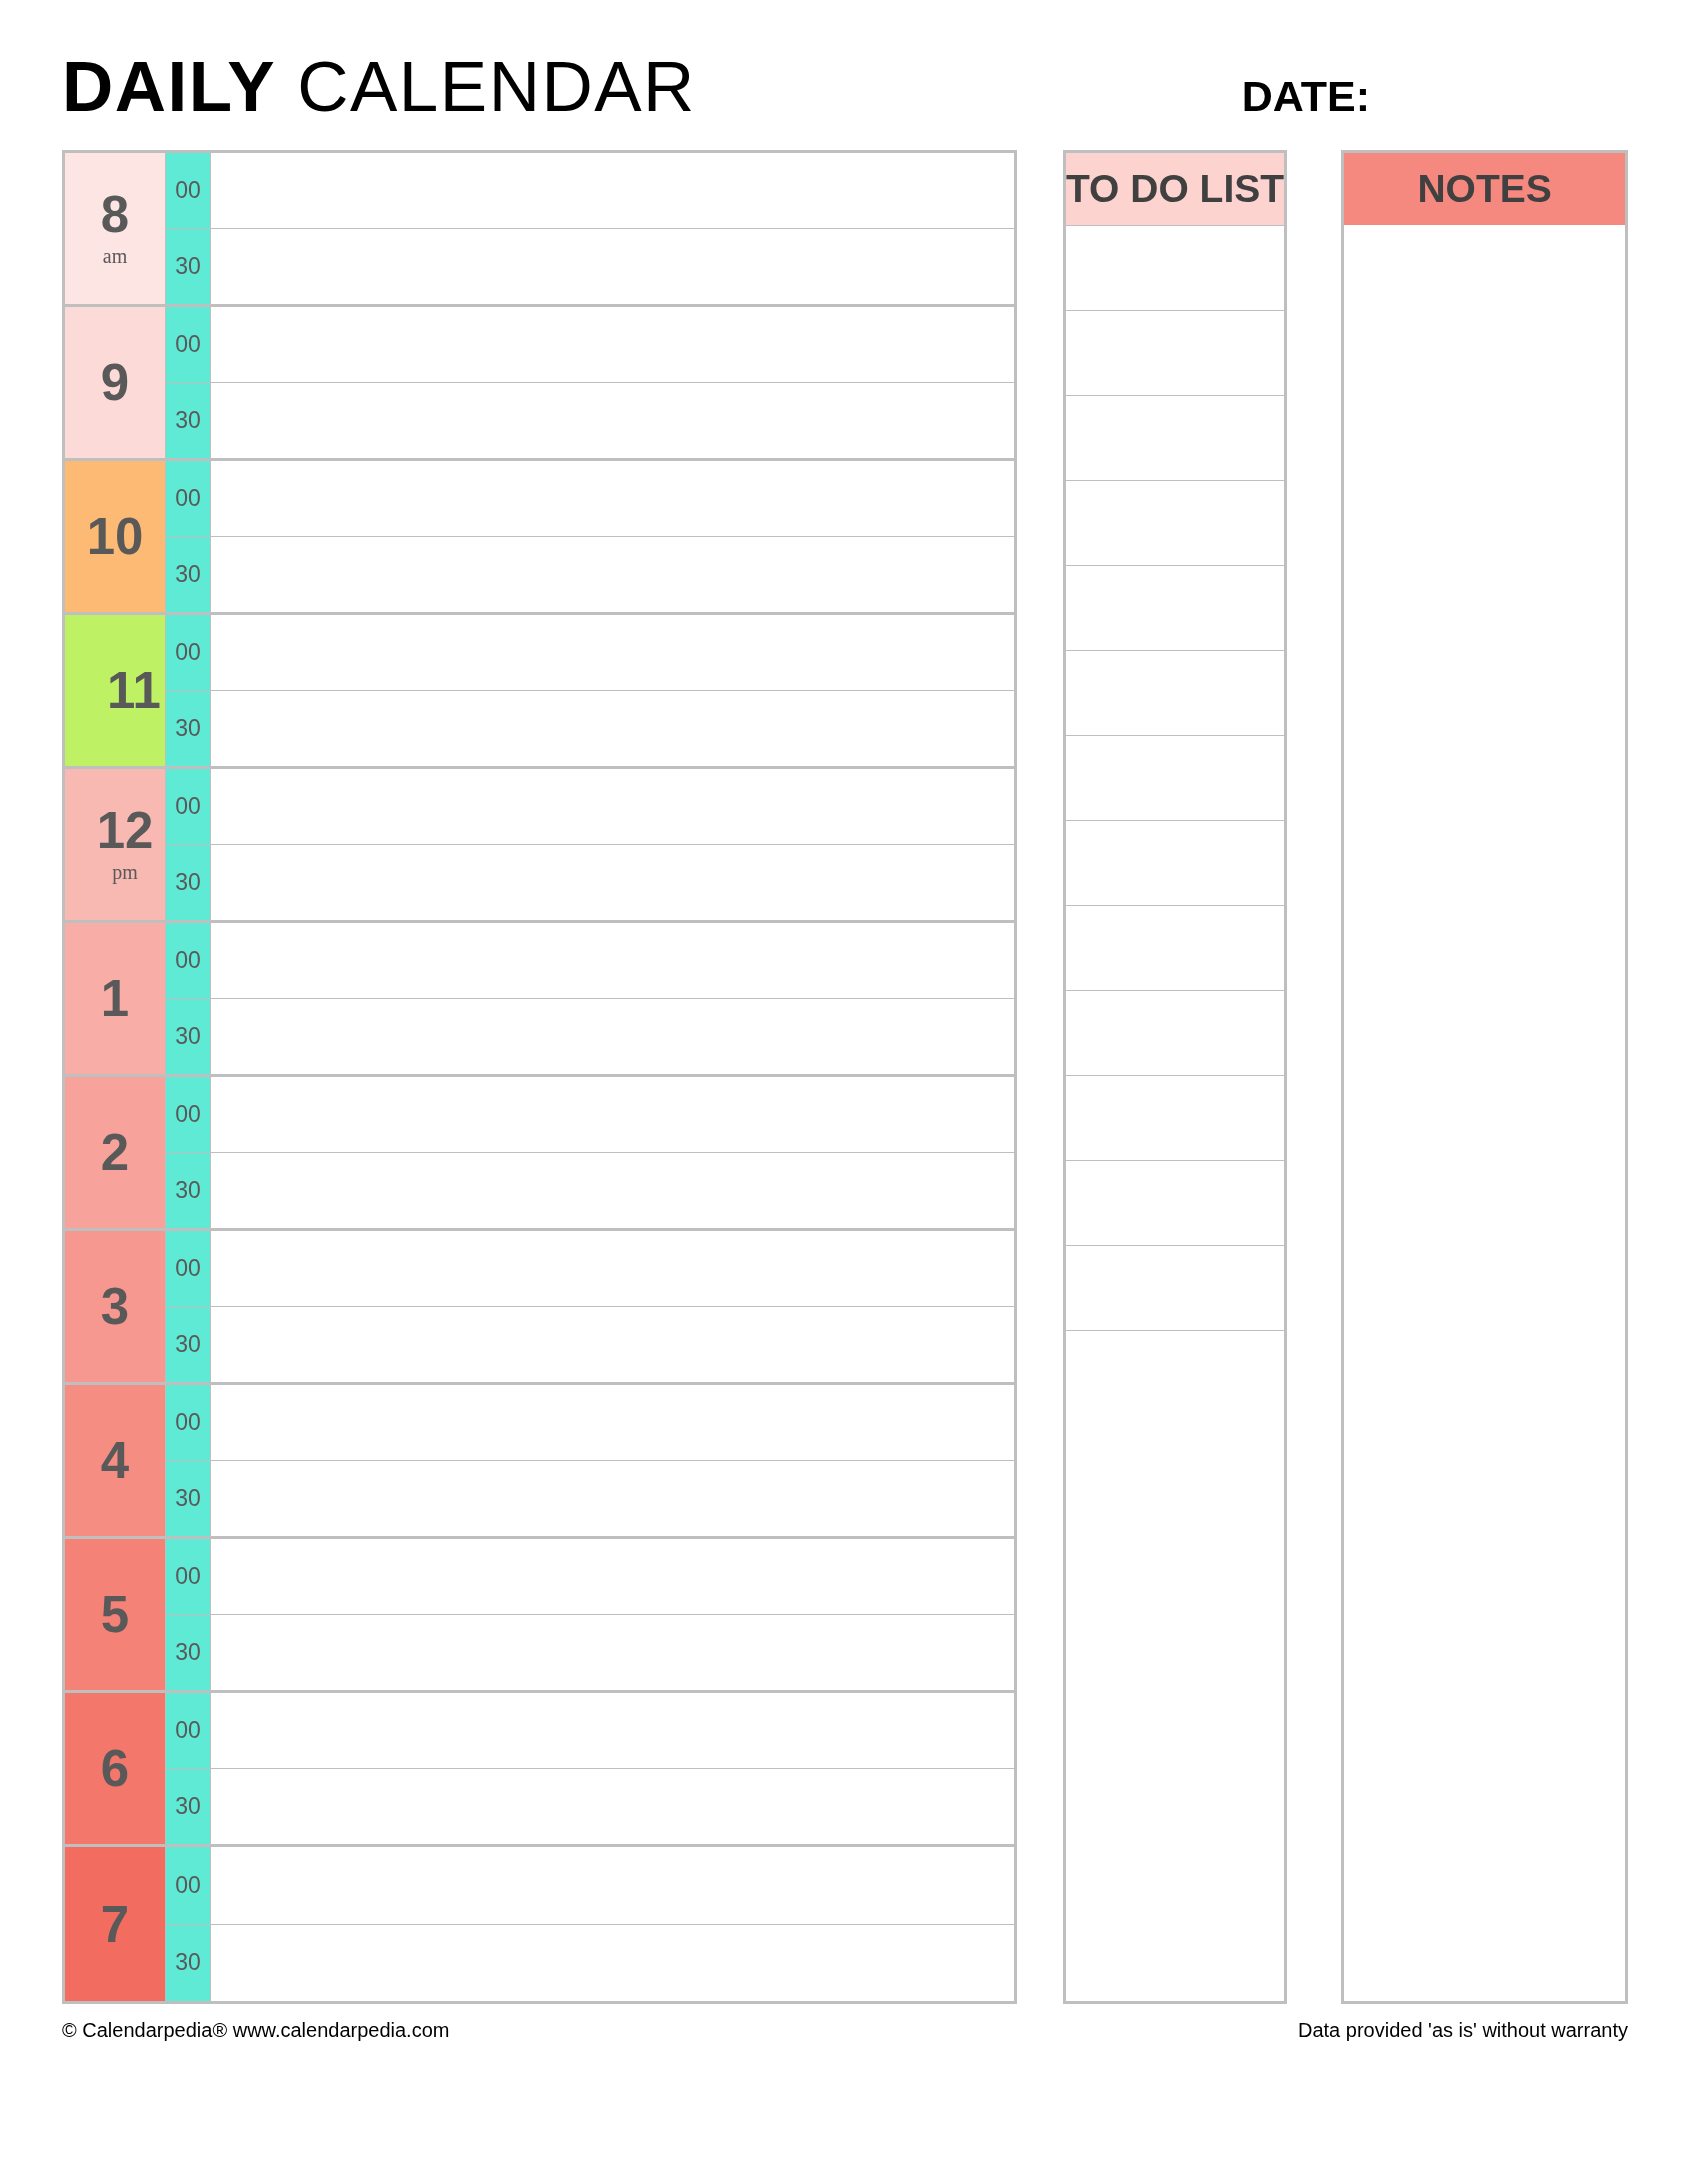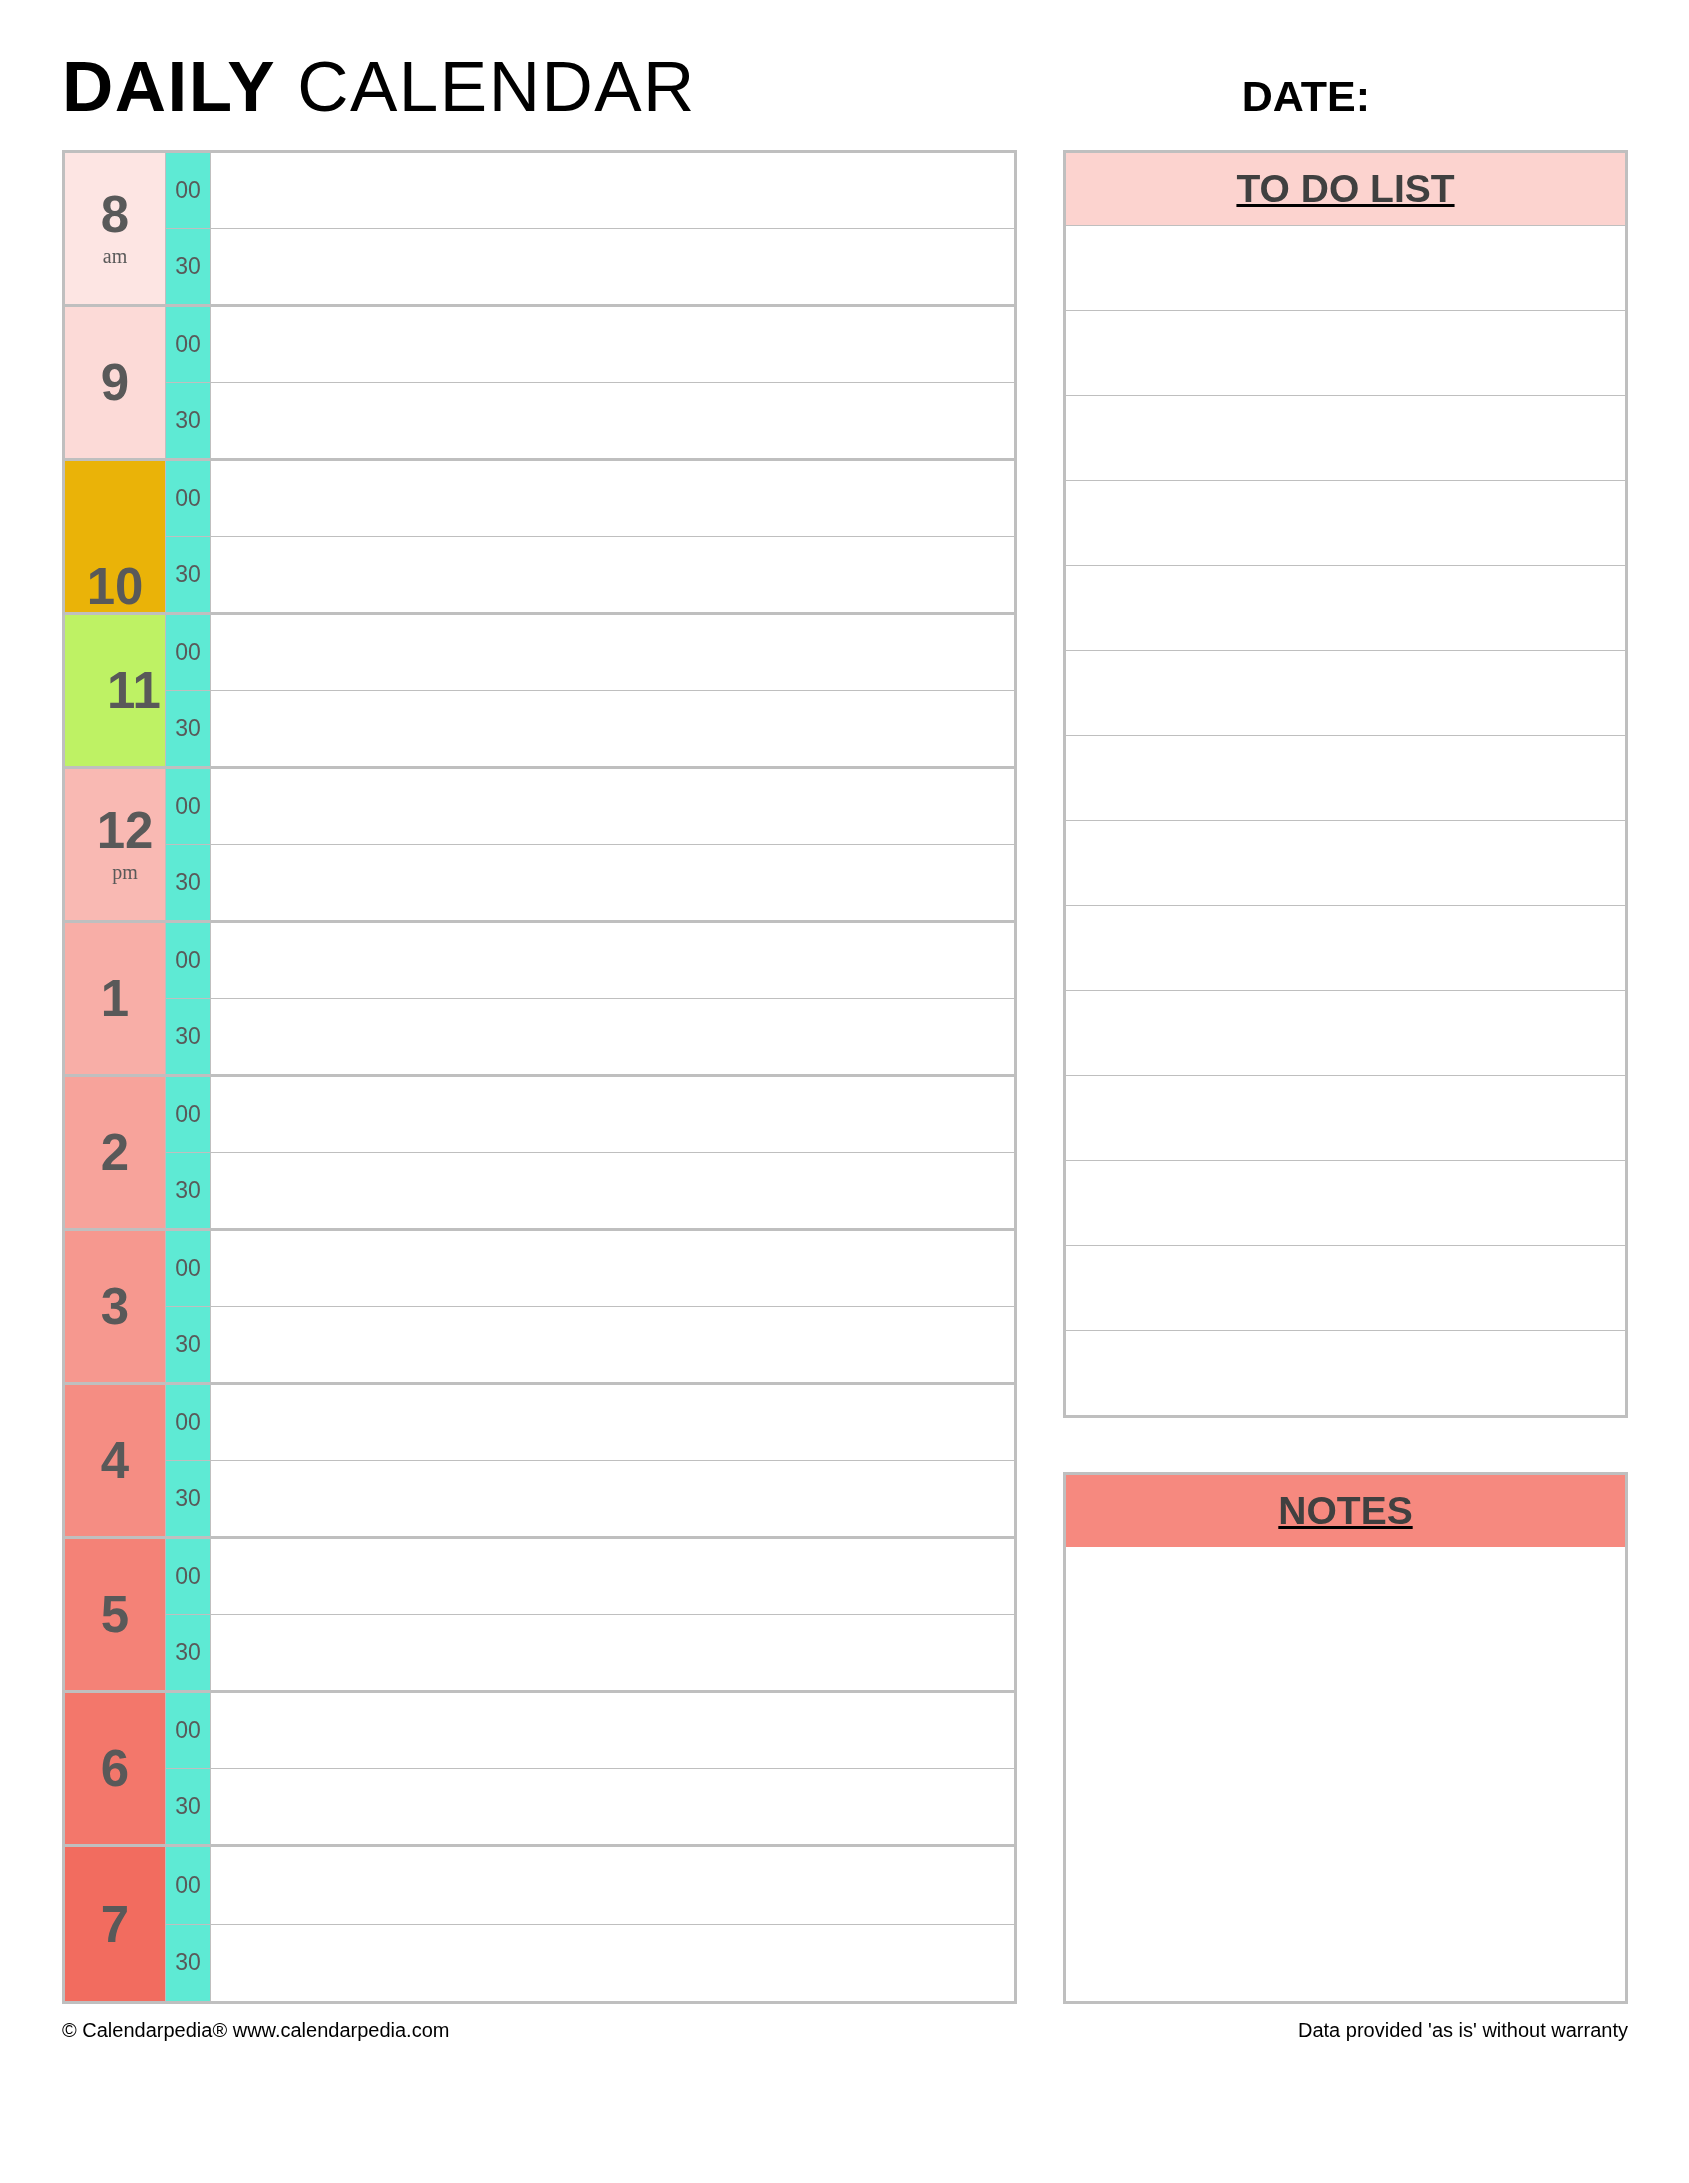--- a/index.html
+++ b/index.html
@@ -76,23 +76,21 @@
   }
   .entry {
     flex: 1;
     background: #fff;
   }
   .entry:first-child { border-bottom: 1.5px solid #bfbfbf; }
 
   .side {
     flex: 1;
     display: flex;
-    flex-direction: column;
     gap: 54px;
-    text-decoration: underline;
   }
   .panel {
     border: 3.1px solid #bfbfbf;
     display: flex;
     flex-direction: column;
   }
   .panel-header {
     font-size: 39px;
     font-weight: 900;
     text-align: center;
@@ -148,21 +146,21 @@
         <div class="minutes">
           <div class="min-cell">00</div>
           <div class="min-cell">30</div>
         </div>
         <div class="entries">
           <div class="entry"></div>
           <div class="entry"></div>
         </div>
       </div>
       <div class="hour-block">
-        <div class="hour-cell" style="background: #eab308; justify-content: flex-end;">
+        <div class="hour-cell" style="background: #fdba74;">
           <div class="hour-num">10</div>
         </div>
         <div class="minutes">
           <div class="min-cell">00</div>
           <div class="min-cell">30</div>
         </div>
         <div class="entries">
           <div class="entry"></div>
           <div class="entry"></div>
         </div>

